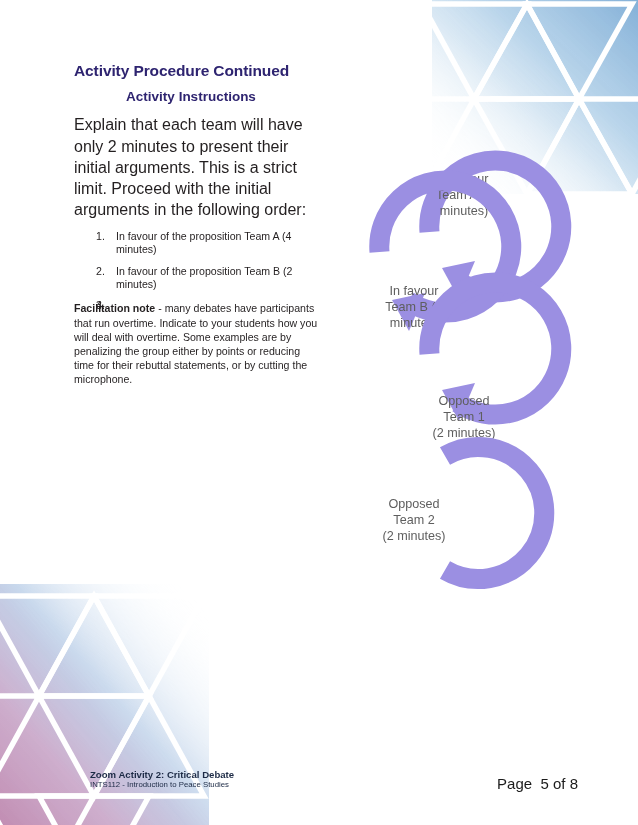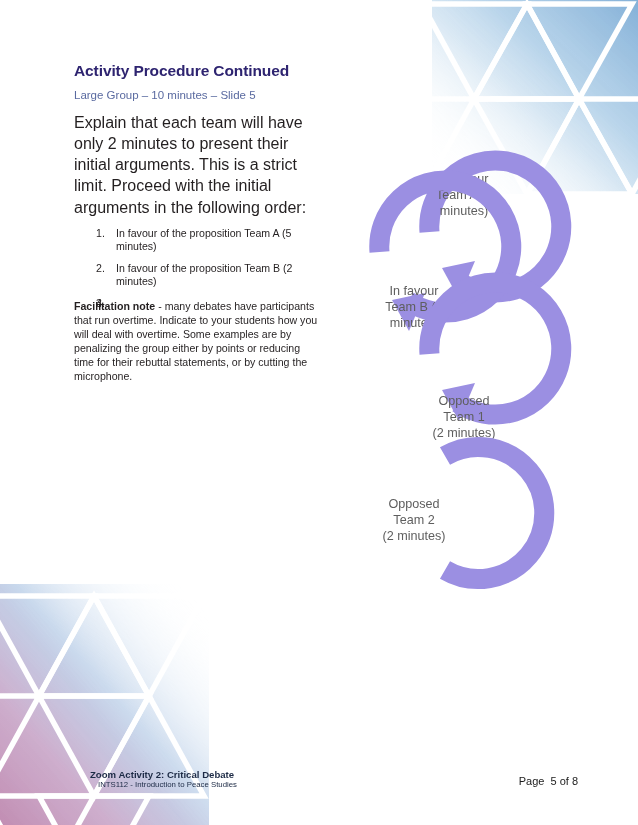--- a/index.html
+++ b/index.html
@@ -129,31 +129,31 @@
     position: absolute;
     left: 0;
     top: 0;
     font-size: 9.6px;
     font-weight: bold;
     color: #1c2a45;
     line-height: 1.2;
   }
   #footer-course {
     position: absolute;
-    left: 8px;
+    left: 0;
     top: 11px;
     font-size: 7.8px;
     color: #1c2a45;
     line-height: 1.2;
   }
   #footer-page-number {
     position: absolute;
     right: 0;
     top: 6px;
-    font-size: 11px;
+    font-size: 15px;
     color: #1b1b1b;
     white-space: pre;
   }
 </style>
 </head>
 <body>
 
 <div id="page">
 
   <svg id="deco-top-right" class="corner-deco" viewBox="0 0 210 200">
@@ -217,29 +217,29 @@
         <path d="M -10 212 L 100 212 L 45 312 Z"></path>
         <path d="M 45 212 L 155 212 L 100 312 Z"></path>
       </g>
     </g>
   </svg>
 
   <div id="content-column">
 
     <h1 id="page-title">Activity Procedure Continued</h1>
 
-
-    <p id="session-meta">Large Group – 10 minutes – Slide 5</p>
+    <h2 id="section-subtitle">Activity Instructions</h2>
+
 
     <p id="intro-paragraph">Explain that each team will have only 2 minutes to present their initial arguments. This is a strict limit. Proceed with the initial arguments in the following order:</p>
 
     <ol id="order-list">
       <li>
         <span class="num">1.</span>
-        <span>In favour of the proposition Team A (5 minutes)</span>
+        <span>In favour of the proposition Team A (4 minutes)</span>
       </li>
       <li>
         <span class="num">2.</span>
         <span>In favour of the proposition Team B (2 minutes)</span>
       </li>
       <li>
         <span class="num">3.</span>
       </li>
       <li>
         <span class="num">4.</span>

